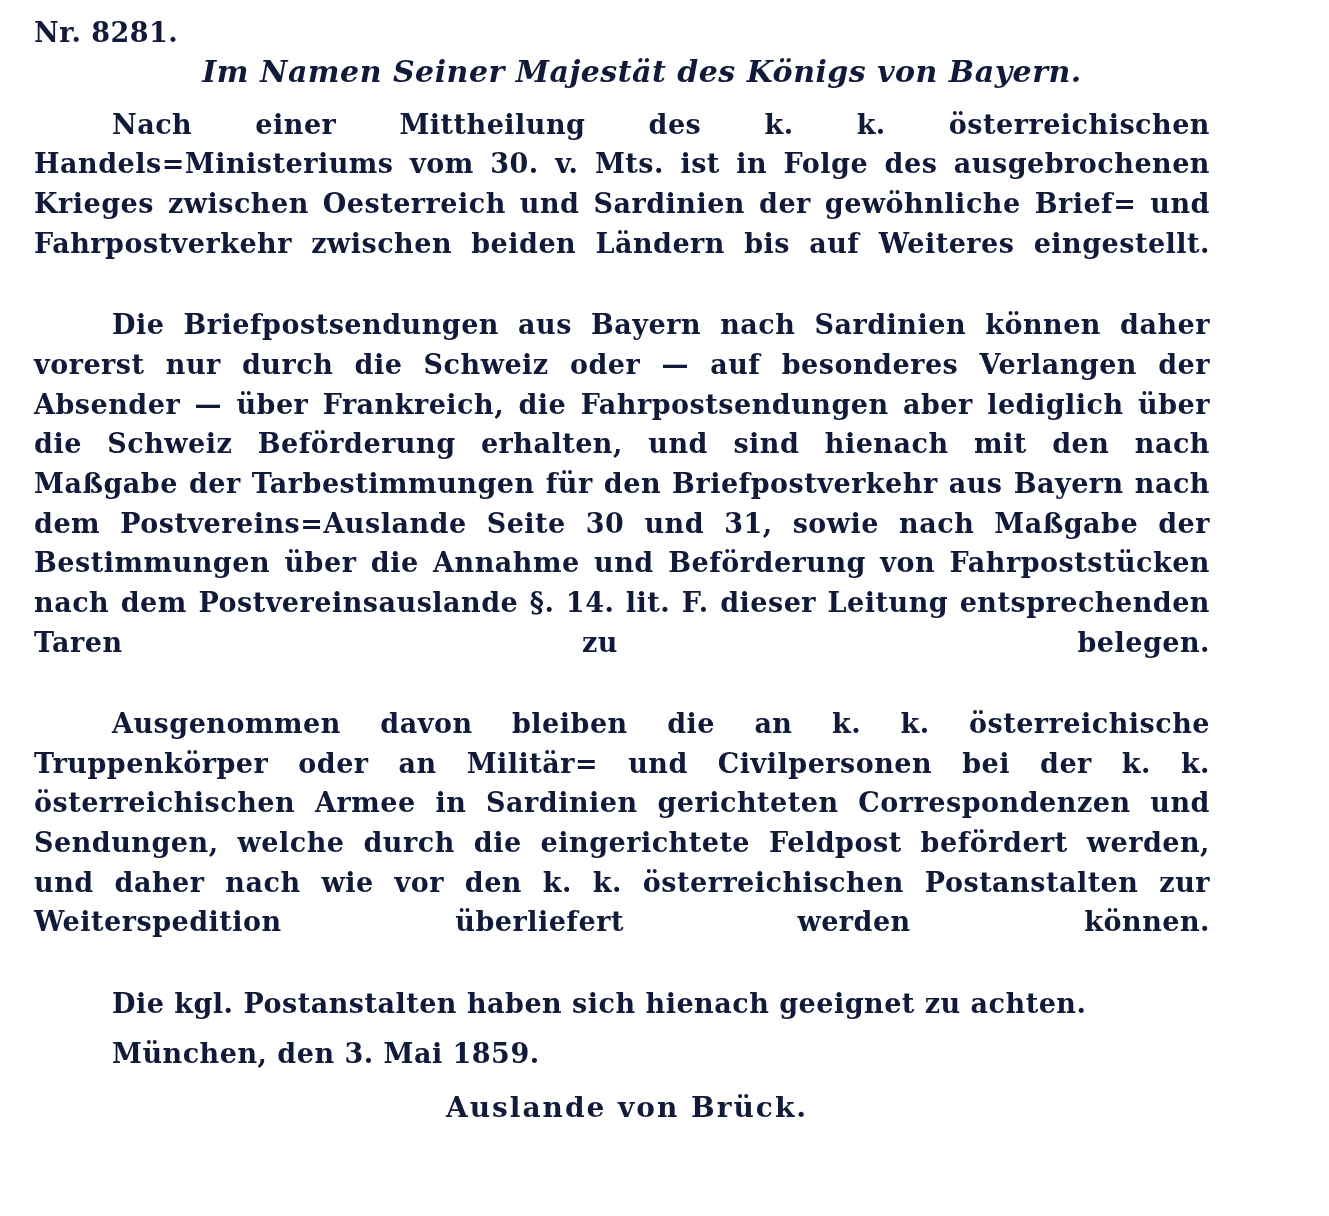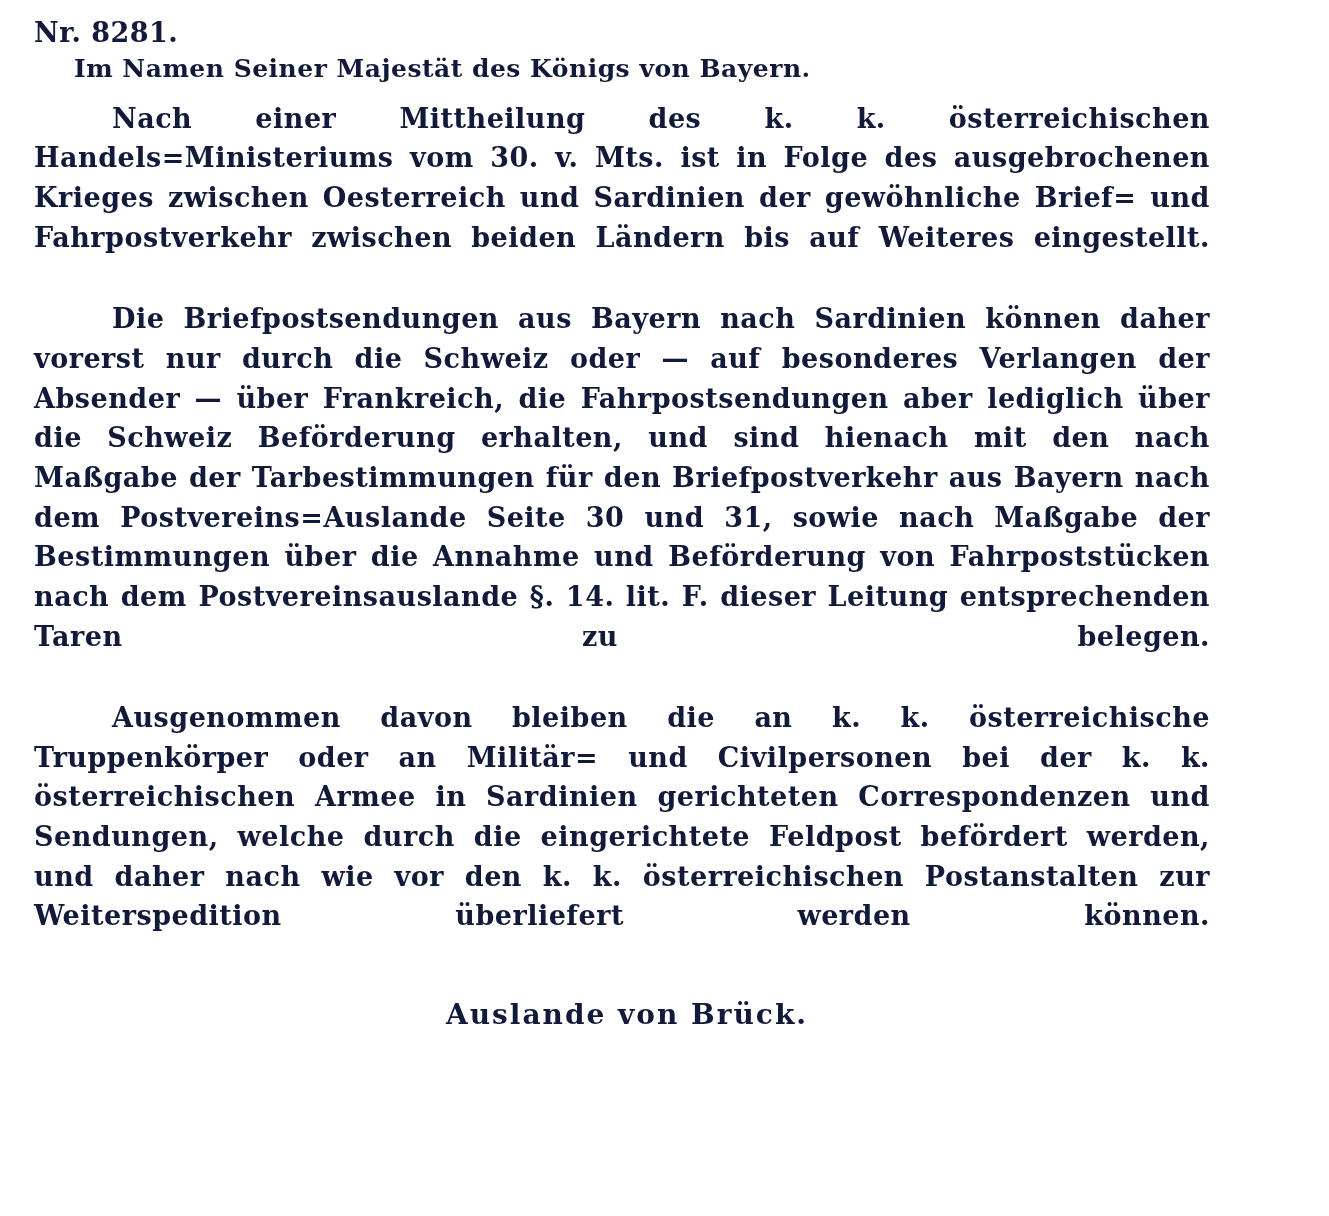--- a/index.html
+++ b/index.html
@@ -33,23 +33,25 @@
     line-height: 1.1;
     margin: 0 0 6px 0;
   }
   .subject-line {
     text-align: center;
     font-size: 25px;
     margin: 0 0 10px 0;
     padding-left: 40px;
   }
   .invocation {
-    font-size: 25px;
+    text-align: center;
+    font-size: 30px;
     margin: 0 0 16px 0;
     padding-left: 40px;
+    font-style: italic;
   }
   p.body-par {
     margin: 0 0 2px 0;
     font-size: 27px;
     line-height: 1.47;
     text-align: justify;
     text-justify: inter-word;
     text-indent: 78px;
     word-spacing: 1px;
   }
@@ -95,18 +97,20 @@
 
 
   <div class="invocation fraktur">Im Namen Seiner Majestät des Königs von Bayern.</div>
 
   <p class="body-par fraktur">Nach einer Mittheilung des k. k. österreichischen Handels=Ministeriums vom 30. v. Mts. ist in Folge des ausgebrochenen Krieges zwischen Oesterreich und Sardinien der gewöhnliche Brief= und Fahrpostverkehr zwischen beiden Ländern bis auf Weiteres eingestellt.</p>
 
   <p class="body-par fraktur">Die Briefpostsendungen aus Bayern nach Sardinien können daher vorerst nur durch die Schweiz oder — auf besonderes Verlangen der Absender — über Frankreich, die Fahrpostsendungen aber lediglich über die Schweiz Beförderung erhalten, und sind hienach mit den nach Maßgabe der Tarbestimmungen für den Briefpostverkehr aus Bayern nach dem Postvereins=Auslande Seite 30 und 31, sowie nach Maßgabe der Bestimmungen über die Annahme und Beförderung von Fahrpoststücken nach dem Postvereinsauslande §. 14. lit. F. dieser Leitung entsprechenden Taren zu belegen.</p>
 
   <p class="body-par fraktur">Ausgenommen davon bleiben die an k. k. österreichische Truppenkörper oder an Militär= und Civilpersonen bei der k. k. österreichischen Armee in Sardinien gerichteten Correspondenzen und Sendungen, welche durch die eingerichtete Feldpost befördert werden, und daher nach wie vor den k. k. österreichischen Postanstalten zur Weiterspedition überliefert werden können.</p>
 
+  <p class="short-par fraktur">Die kgl. Postanstalten haben sich hienach geeignet zu achten.</p>
 
+  <p class="place-date fraktur">München, den 3. Mai 1859.</p>
 
 
   <div class="signature-1 fraktur">Auslande von Brück.</div>
 
 </div>
 
 </body></html>

